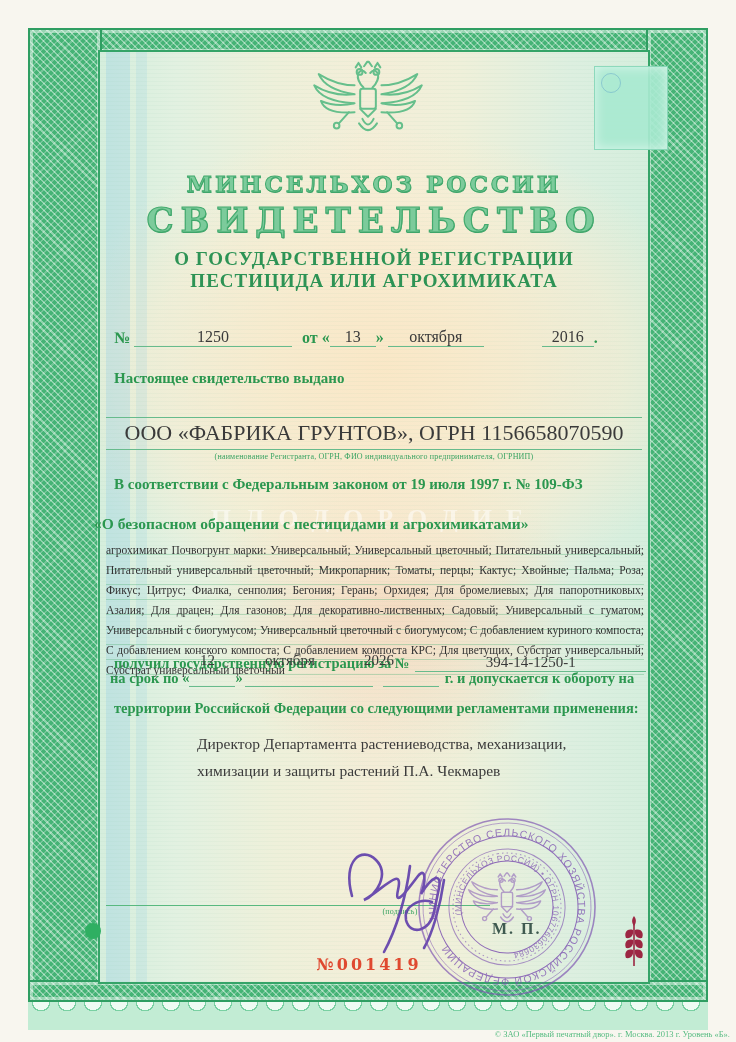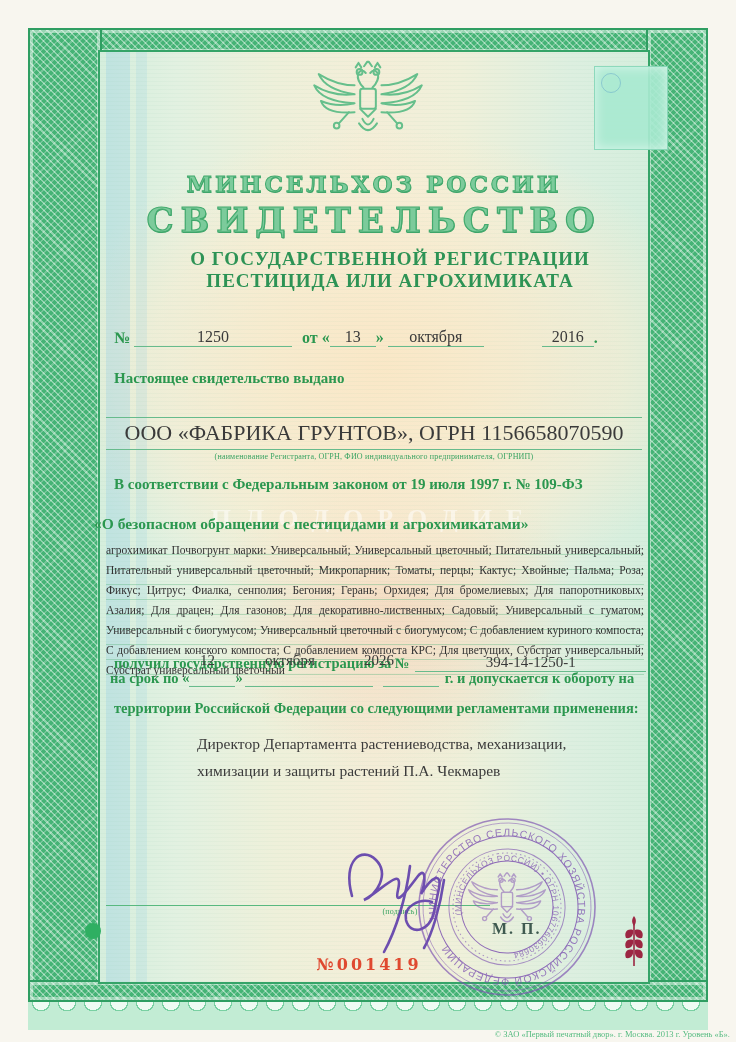--- a/index.html
+++ b/index.html
@@ -33,21 +33,21 @@
   .abs{position:absolute;}
   .green-b{color:#2b974f;font-weight:bold;}
   .ink{color:#3a3a3a;}
   .ministry{left:0;top:118px;width:100%;text-align:center;font-family:"DejaVu Serif",serif;
     font-size:23px;font-weight:bold;letter-spacing:3px;color:#7ccb9b;
     -webkit-text-stroke:1px #43aa6e;text-shadow:.5px .5px 0 #3aa065;}
   .cert-title{left:0;top:148px;width:100%;text-align:center;font-family:"DejaVu Serif",serif;
     font-size:34px;font-weight:bold;letter-spacing:7px;color:#7ccb9b;
     -webkit-text-stroke:1.2px #43aa6e;text-shadow:.5px .5px 0 #3aa065;}
   .subtitle{left:0;width:100%;text-align:center;font-size:19px;font-weight:bold;
-    letter-spacing:1px;color:#2d9355;padding-left:16px;}
+    letter-spacing:1px;color:#2d9355;}
   .sub1{top:196px;} .sub2{top:218px;}
   .blank{display:inline-block;border-bottom:1px solid #67bb8c;text-align:center;
     color:#3a3a3a;white-space:nowrap;}
   .numrow{left:14px;top:276px;width:512px;display:flex;align-items:flex-end;
     font-size:16px;}
   .rule{border-bottom:1px solid #67bb8c;height:1px;}
   .registrant{left:0;top:368px;width:100%;text-align:center;font-size:22px;color:#3a3a3a;}
   .caption{font-size:8px;color:#3aa362;letter-spacing:.2px;}
   .prod{left:6px;top:488px;width:538px;font-size:11.5px;line-height:20px;text-align:justify;
     color:#333;background:repeating-linear-gradient(to bottom, transparent 0 14px, rgba(90,180,125,.38) 14px 15px);}

